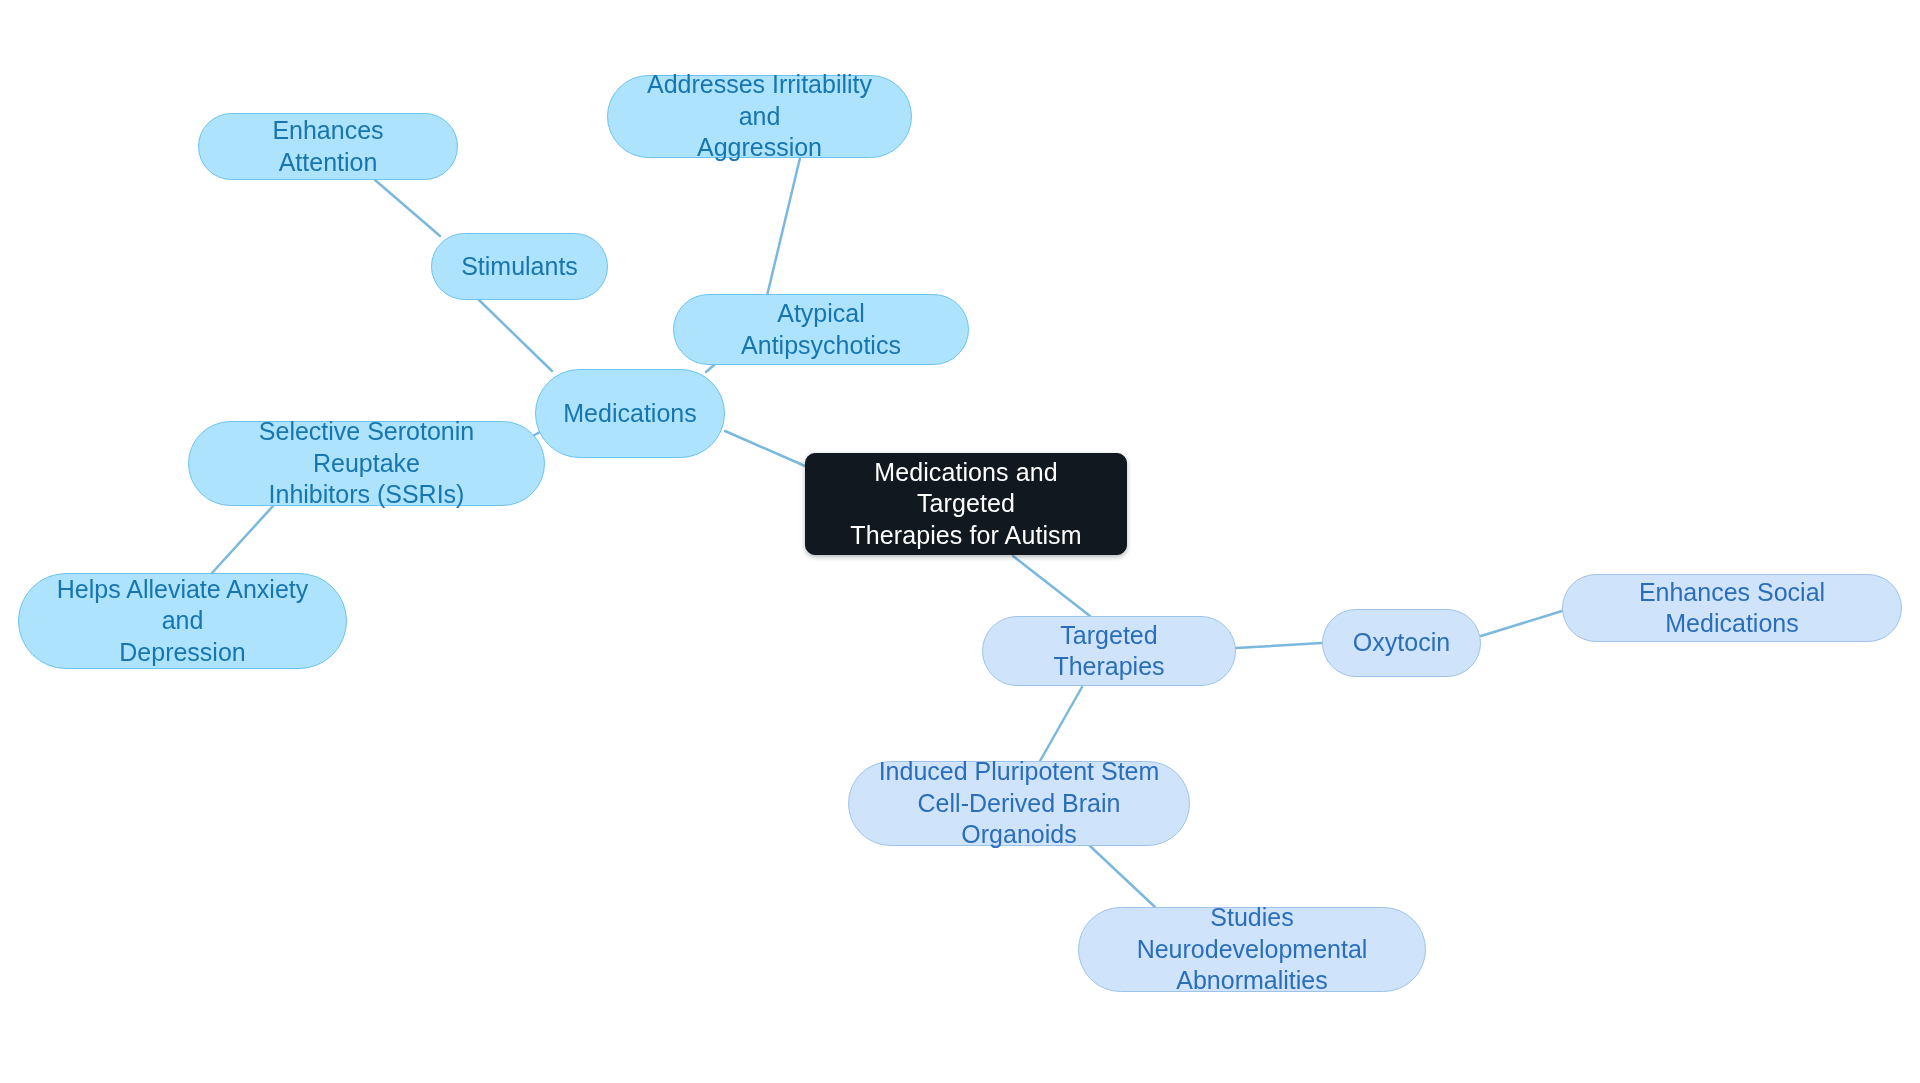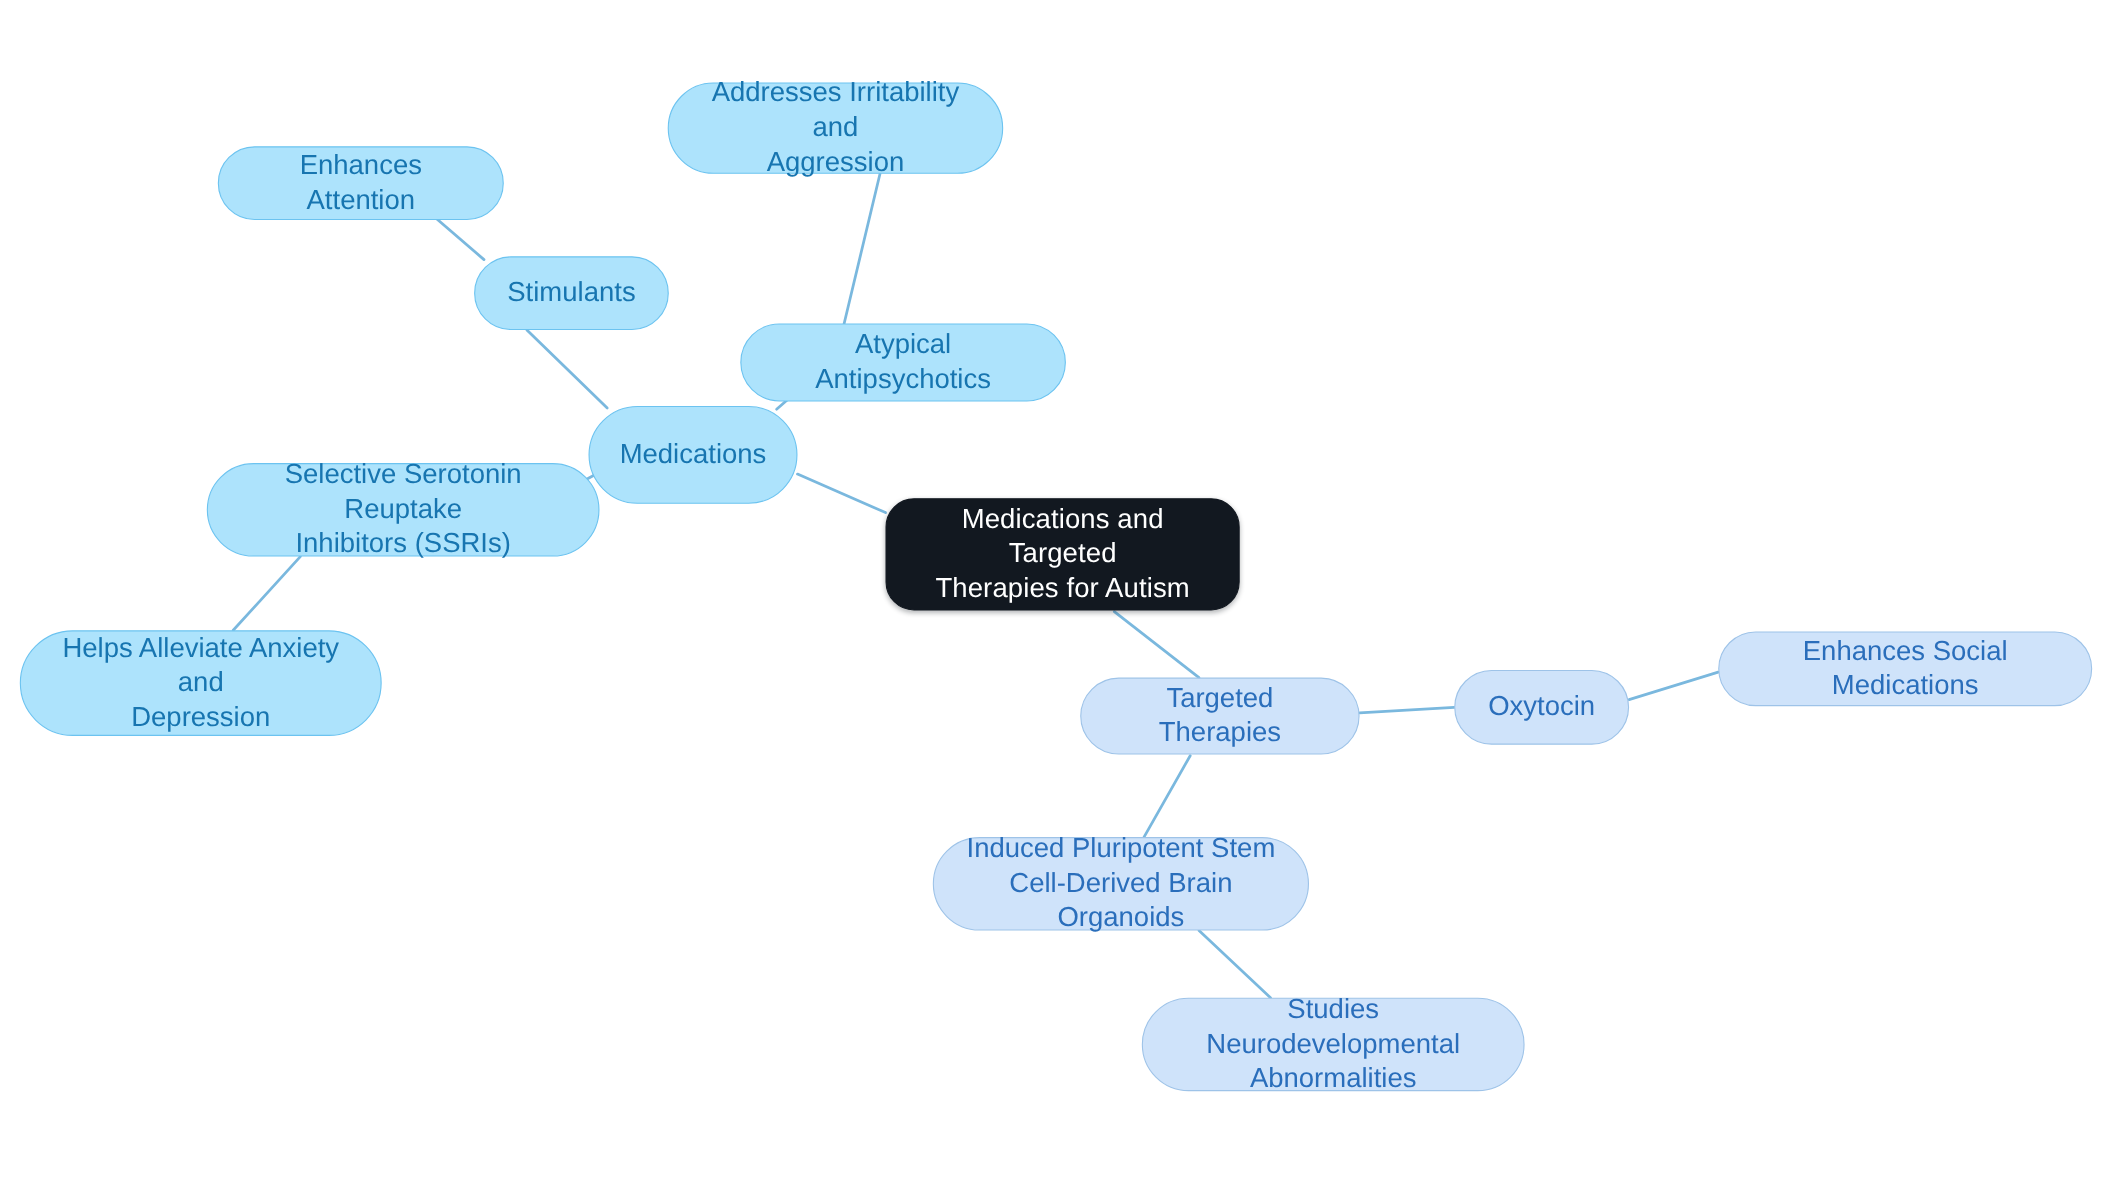--- a/index.html
+++ b/index.html
@@ -77,33 +77,33 @@
       <line x1="760" y1="325" x2="800" y2="158" stroke="#7ab8de" stroke-width="2.5" stroke-linecap="round"></line>
       <line x1="540" y1="432" x2="470" y2="470" stroke="#7ab8de" stroke-width="2.5" stroke-linecap="round"></line>
       <line x1="273" y1="506" x2="212" y2="573" stroke="#7ab8de" stroke-width="2.5" stroke-linecap="round"></line>
       <line x1="1013" y1="556" x2="1090" y2="616" stroke="#7ab8de" stroke-width="2.5" stroke-linecap="round"></line>
       <line x1="1236" y1="648" x2="1322" y2="643" stroke="#7ab8de" stroke-width="2.5" stroke-linecap="round"></line>
       <line x1="1481" y1="636" x2="1562" y2="611" stroke="#7ab8de" stroke-width="2.5" stroke-linecap="round"></line>
       <line x1="1082" y1="687" x2="1040" y2="761" stroke="#7ab8de" stroke-width="2.5" stroke-linecap="round"></line>
       <line x1="1090" y1="846" x2="1155" y2="907" stroke="#7ab8de" stroke-width="2.5" stroke-linecap="round"></line>
     </svg>
   <div id="nodes-layer">
-      <div class="node root" style="left: 805px; top: 453px; width: 322px; height: 102px;">Medications and Targeted
+      <div class="node root" style="left: 805px; top: 453px; width: 322px; height: 102px; border-radius: 10px;">Medications and Targeted
 Therapies for Autism</div>
-      <div class="node med" style="left: 198px; top: 113px; width: 260px; height: 67px; margin-top: 20px;">Enhances Attention</div>
+      <div class="node med" style="left: 198px; top: 113px; width: 260px; height: 67px;">Enhances Attention</div>
       <div class="node med" style="left: 607px; top: 75px; width: 305px; height: 83px;">Addresses Irritability and
 Aggression</div>
       <div class="node med" style="left: 431px; top: 233px; width: 177px; height: 67px;">Stimulants</div>
       <div class="node med" style="left: 673px; top: 254px; width: 296px; height: 71px; margin-top: 40px;">Atypical Antipsychotics</div>
       <div class="node med" style="left: 535px; top: 369px; width: 190px; height: 89px;">Medications</div>
       <div class="node med" style="left: 188px; top: 421px; width: 357px; height: 85px;">Selective Serotonin Reuptake
 Inhibitors (SSRIs)</div>
       <div class="node med" style="left: 18px; top: 573px; width: 329px; height: 96px;">Helps Alleviate Anxiety and
 Depression</div>
       <div class="node ther" style="left: 982px; top: 616px; width: 254px; height: 70px;">Targeted Therapies</div>
       <div class="node ther" style="left: 1322px; top: 609px; width: 159px; height: 68px;">Oxytocin</div>
       <div class="node ther" style="left: 1562px; top: 574px; width: 340px; height: 68px;">Enhances Social Medications</div>
       <div class="node ther" style="left: 848px; top: 761px; width: 342px; height: 85px;">Induced Pluripotent Stem
 Cell-Derived Brain Organoids</div>
-      <div class="node ther" style="left: 1038px; top: 907px; width: 348px; height: 85px;">Studies Neurodevelopmental
+      <div class="node ther" style="left: 1078px; top: 907px; width: 348px; height: 85px;">Studies Neurodevelopmental
 Abnormalities</div>
     </div>
 </div>
 
 </body></html>

